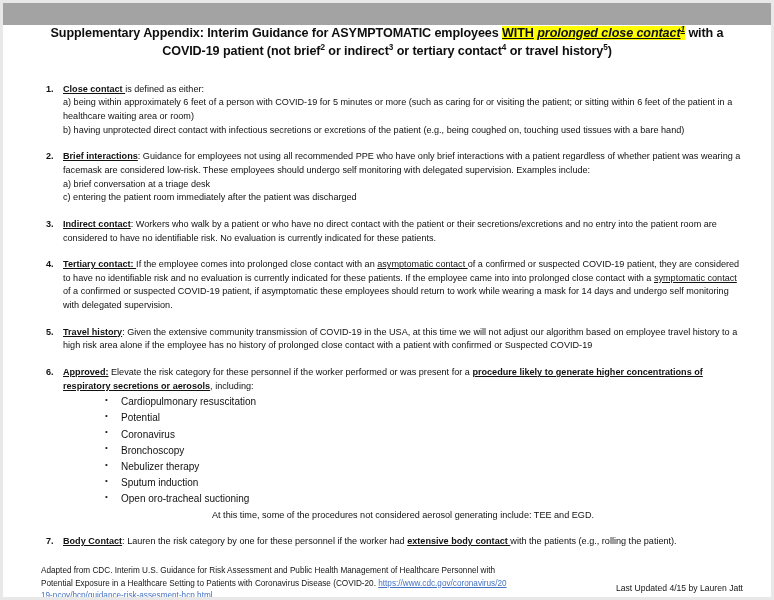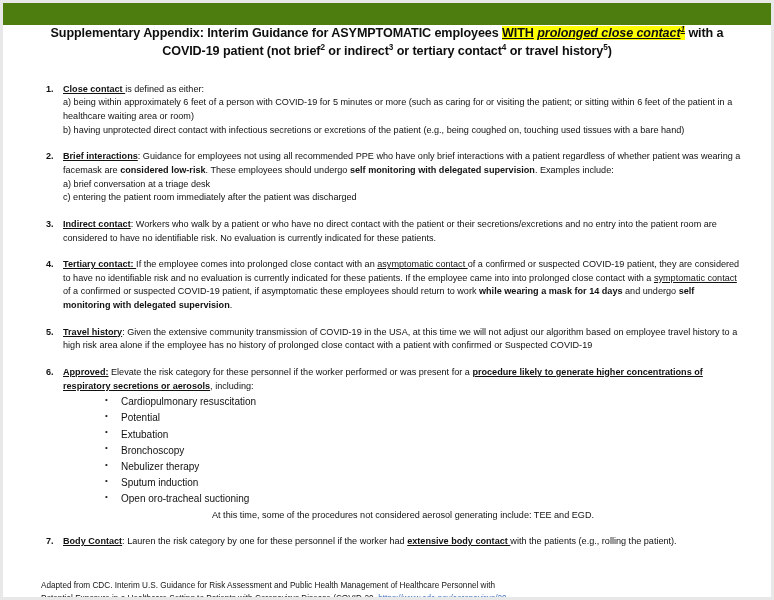--- a/index.html
+++ b/index.html
@@ -11,21 +11,21 @@
     height: 600px;
     background: #d9d9d9;
     font-family: "Liberation Sans", sans-serif;
     overflow: hidden;
   }
   .page-frame {
     position: absolute;
     left: 0; top: 0;
     width: 774px;
     height: 600px;
-    background: #4d7c0f;
+    background: #a3a3a3;
     border: 3px solid #e8e8e8;
     box-sizing: border-box;
     overflow: hidden;
   }
   .page-inner {
     position: relative;
     width: 100%;
     height: 100%;
     background: #ffffff;
     padding: 0;
@@ -76,21 +76,21 @@
     position: absolute;
     left: 43px;
     top: 0;
     font-weight: bold;
     font-size: 9.1px;
   }
   .lead {
     font-weight: bold;
     text-decoration: underline;
   }
-  .b { font-weight: bold; text-align: right; }
+  .b { font-weight: normal; text-align: right; }
   .bu { font-weight: bold; text-decoration: underline; }
   .sub-line {
     display: block;
   }
 
   
   .bullets {
     list-style: none;
     margin: 1px 0 1px 0;
     padding: 0 0 0 42px;
@@ -185,39 +185,40 @@
         <span class="num">5.</span>
         <span class="lead">Travel history</span><span>: Given the extensive community transmission of COVID-19 in the USA, at this time we will not adjust our algorithm based on employee travel history to a high risk area alone if the employee has no history of prolonged close contact with a patient with confirmed or Suspected COVID-19</span>
       </div>
 
       <div class="num-item">
         <span class="num">6.</span>
         <span class="lead">Approved:</span><span> Elevate the risk category for these personnel if the worker performed or was present for a </span><span class="bu">procedure likely to generate higher concentrations of respiratory secretions or aerosols</span><span>, including:</span>
         <ul class="bullets">
           <li>Cardiopulmonary resuscitation</li>
           <li>Potential</li>
-          <li>Extubation</li>
+          <li>Coronavirus</li>
           <li>Bronchoscopy</li>
           <li>Nebulizer therapy</li>
           <li>Sputum induction</li>
           <li>Open oro-tracheal suctioning</li>
         </ul>
         <span class="after-bullets">At this time, some of the procedures not considered aerosol generating include: TEE and EGD.</span>
       </div>
 
       <div class="num-item">
         <span class="num">7.</span>
         <span class="lead">Body Contact</span><span>: Lauren the risk category by one for these personnel if the worker had </span><span class="bu">extensive body contact </span><span>with the patients (e.g., rolling the patient).</span>
       </div>
 
     </div>
 
     <div class="footer">
       <div class="footer-src">
         <span>Adapted from CDC. Interim U.S. Guidance for Risk Assessment and Public Health Management of Healthcare Personnel with Potential Exposure in a Healthcare Setting to Patients with Coronavirus Disease (COVID-20. </span><a class="link" href="#">https://www.cdc.gov/coronavirus/2019-ncov/hcp/guidance-risk-assesment-hcp.html</a>
       </div>
       <div class="footer-right">
+        <div>Last Updated 4/15 by Lauren Jatt</div>
         <div>Approved by Dr. Goetz</div>
       </div>
     </div>
 
   </div>
 </div>
 
 </body></html>

